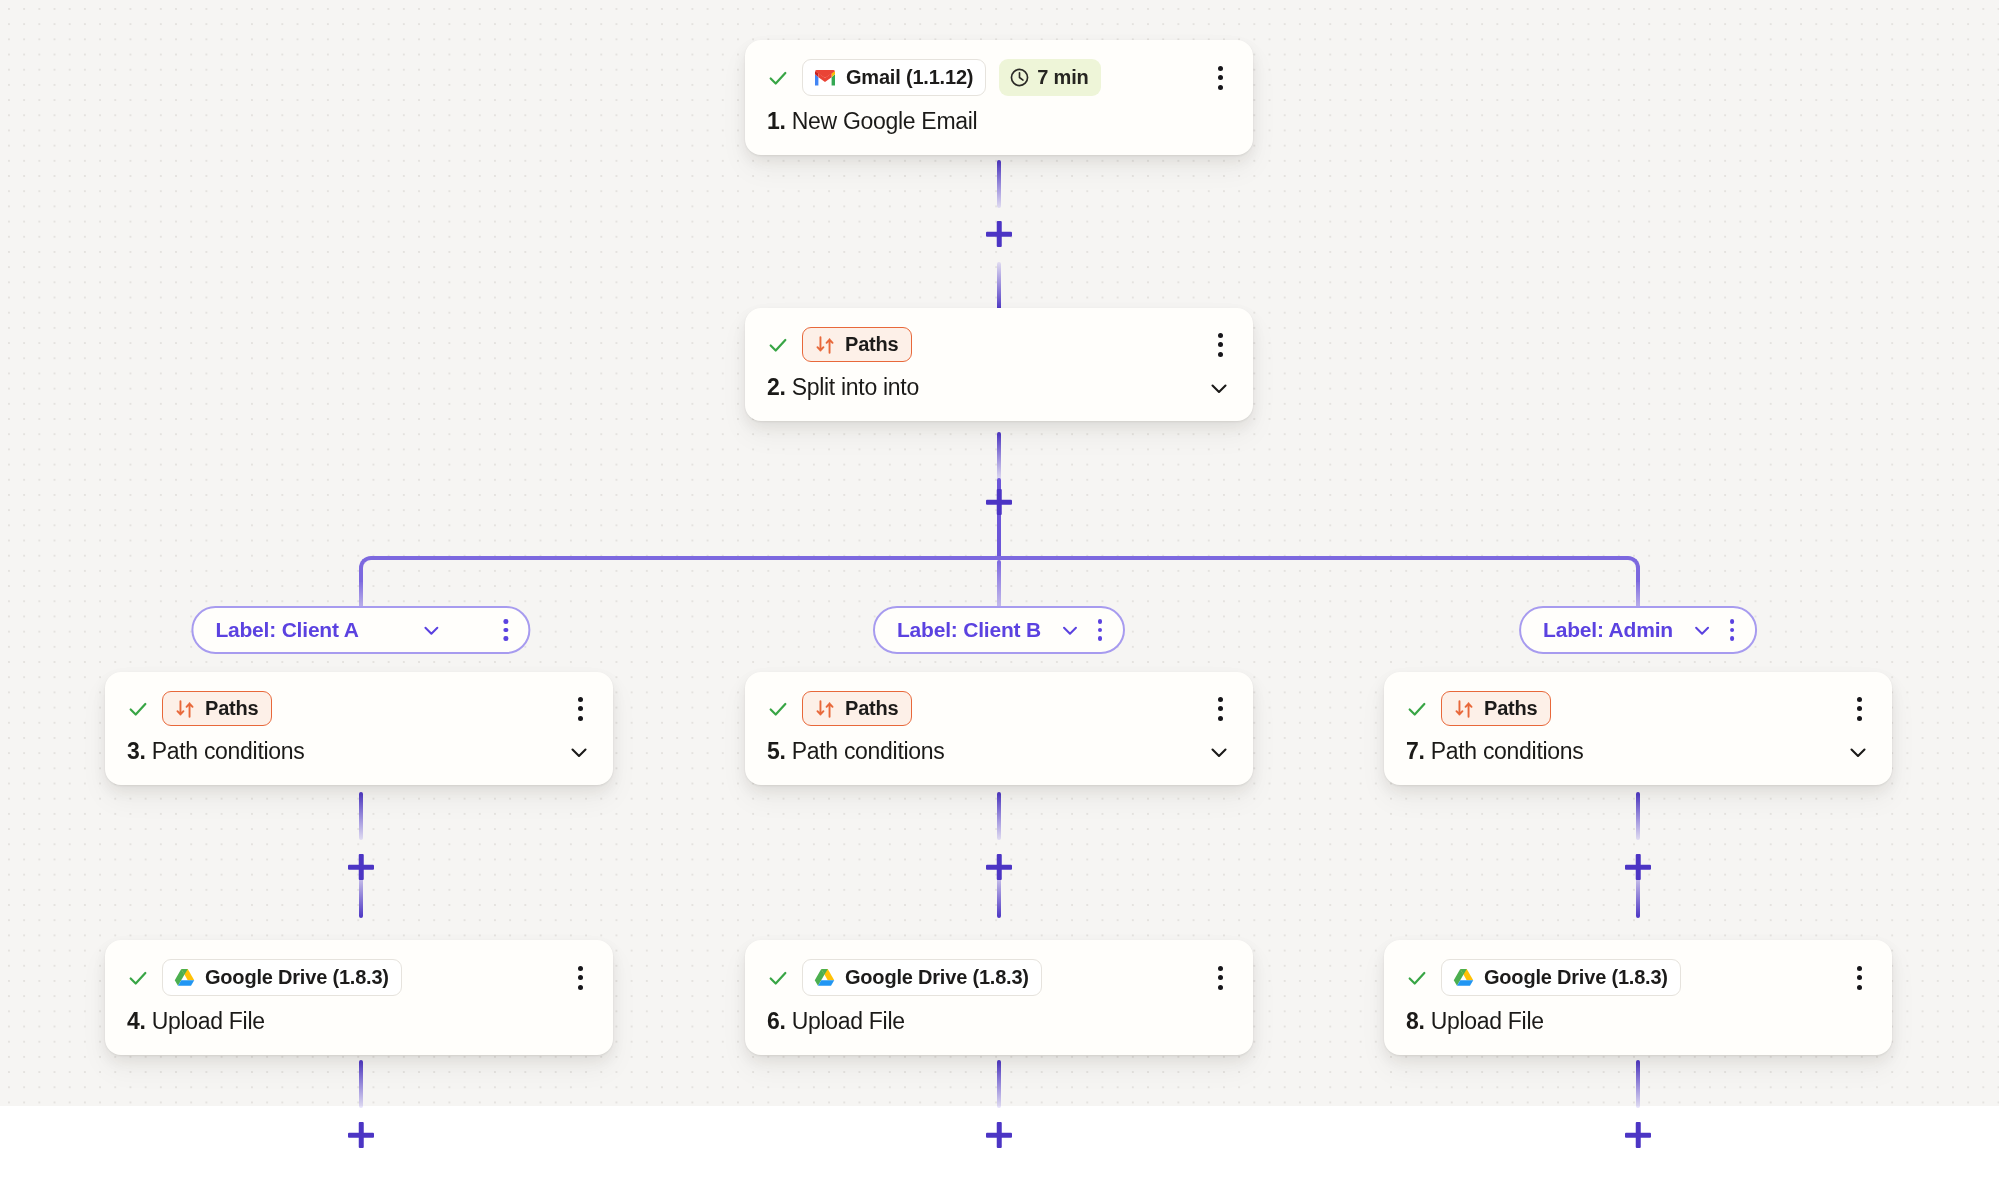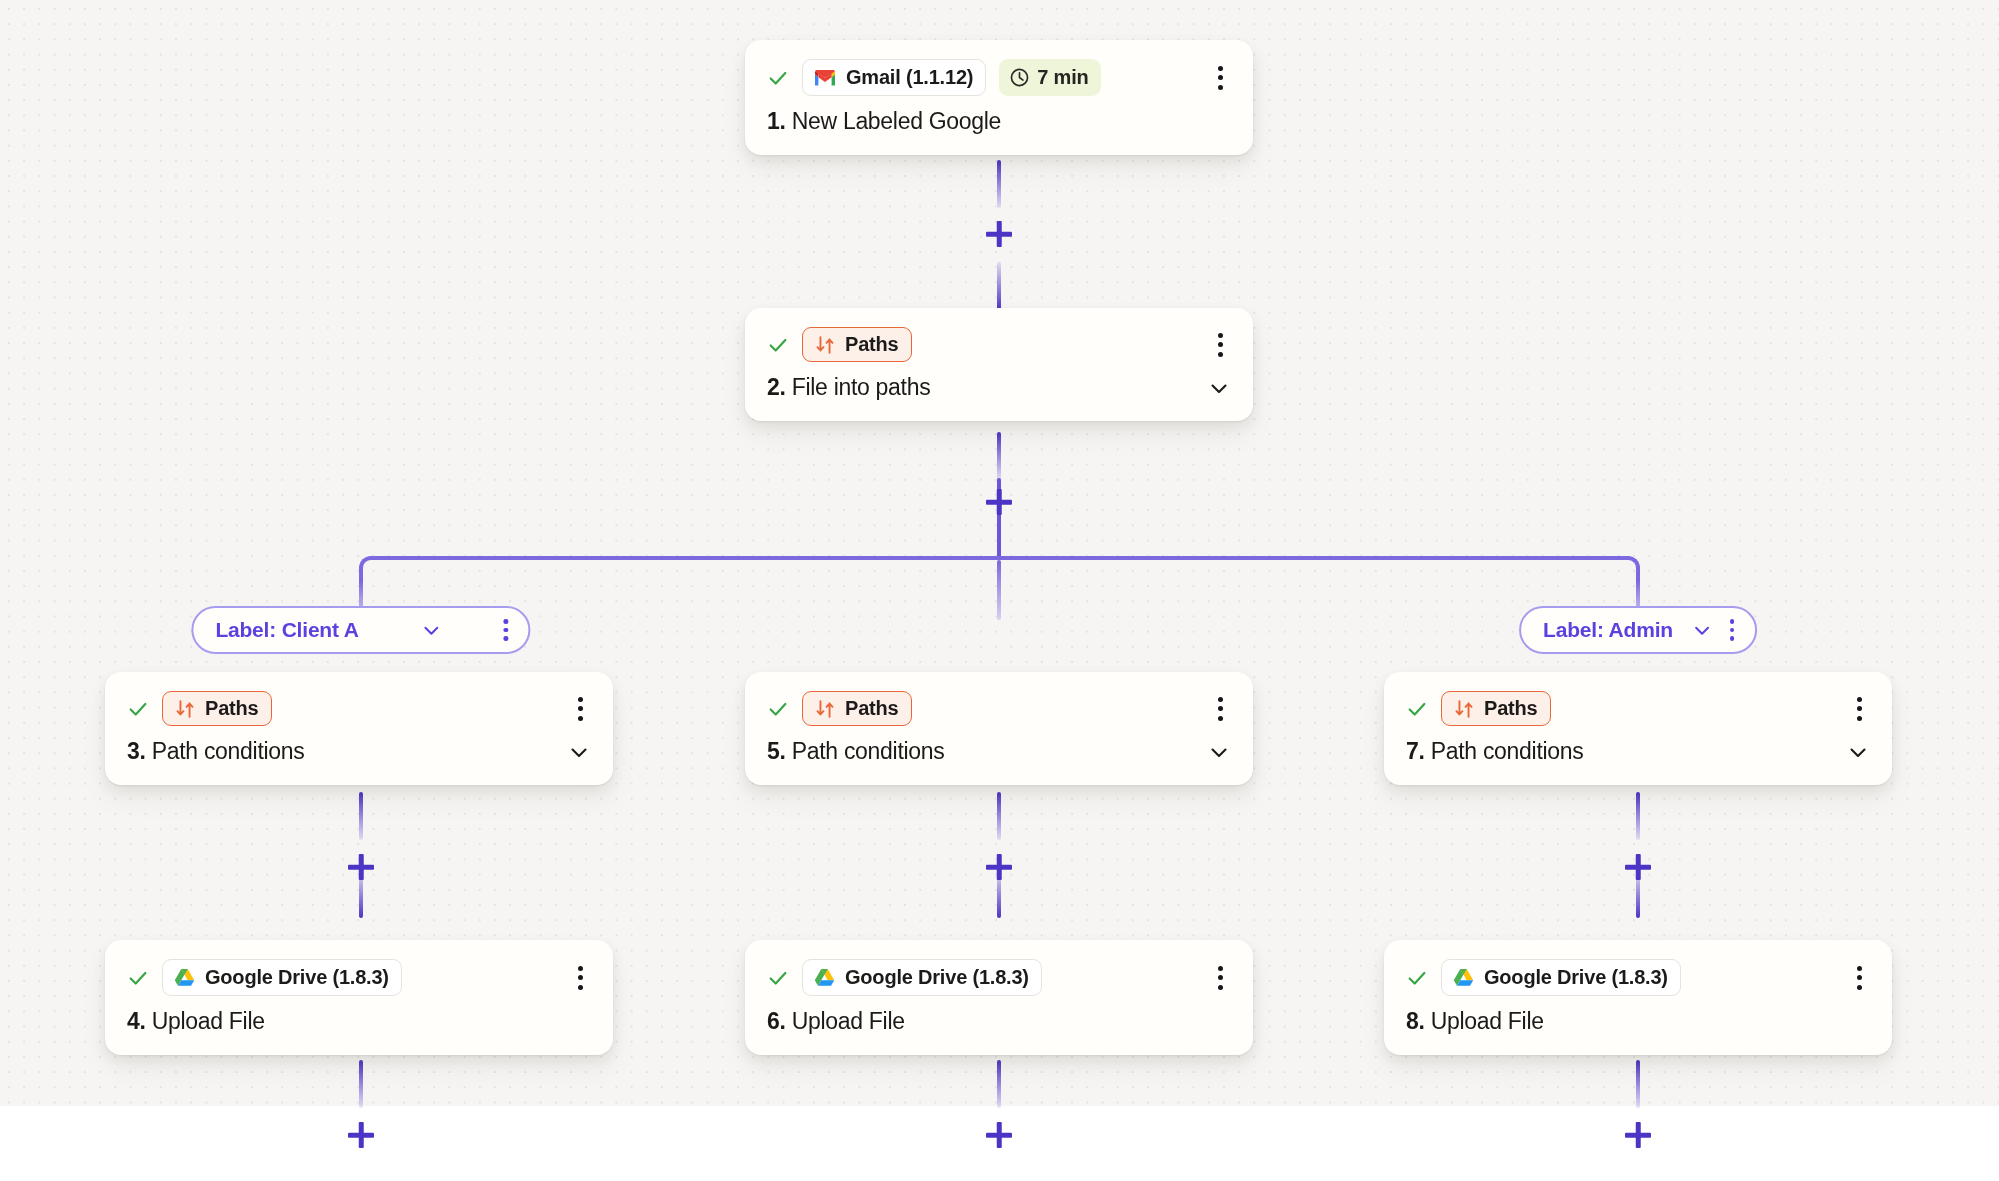--- a/index.html
+++ b/index.html
@@ -311,21 +311,21 @@
       </span>
       <span class="kebab">
           <i></i>
           <i></i>
           <i></i>
         </span>
     </div>
     <div class="card-bottom">
       <div class="card-title">
         <b>1.</b>
-        <span>New Labeled Google</span>
+        <span>New Google Email</span>
       </div>
     </div>
   </div>
 
   <div class="card" style="left:745px; top:308px; width:508px;">
     <div class="card-top">
       <svg class="check-icon" viewBox="0 0 24 24">
         <path d="M4 12.5 L9.5 18 L20 6.5" fill="none" stroke="#38a545" stroke-width="2.4" stroke-linecap="round" stroke-linejoin="round"></path>
       </svg>
       <span class="app-chip paths">
@@ -337,40 +337,51 @@
       </span>
       <span class="kebab">
           <i></i>
           <i></i>
           <i></i>
         </span>
     </div>
     <div class="card-bottom">
       <div class="card-title">
         <b>2.</b>
-        <span>File into paths</span>
+        <span>Split into into</span>
       </div>
       <svg class="chev" viewBox="0 0 24 24">
         <path d="M5.5 9.5 L12 16 L18.5 9.5" fill="none" stroke="#1b1a18" stroke-width="2.1" stroke-linecap="round" stroke-linejoin="round"></path>
       </svg>
     </div>
   </div>
 
   <div class="path-pill" style="left:361px; top:606px;gap:44px;">
     <span class="pill-label">Label: Client A</span>
     <svg class="pill-chev" viewBox="0 0 24 24">
       <path d="M5.5 9.5 L12 16 L18.5 9.5" fill="none" stroke="#5b42e0" stroke-width="2.2" stroke-linecap="round" stroke-linejoin="round"></path>
     </svg>
     <span class="pill-kebab">
         <i></i>
         <i></i>
         <i></i>
       </span>
   </div>
 
+  <div class="path-pill" style="left:999px; top:606px;">
+    <span class="pill-label">Label: Client B</span>
+    <svg class="pill-chev" viewBox="0 0 24 24">
+      <path d="M5.5 9.5 L12 16 L18.5 9.5" fill="none" stroke="#5b42e0" stroke-width="2.2" stroke-linecap="round" stroke-linejoin="round"></path>
+    </svg>
+    <span class="pill-kebab">
+        <i></i>
+        <i></i>
+        <i></i>
+      </span>
+  </div>
 
   <div class="path-pill" style="left:1638px; top:606px;">
     <span class="pill-label">Label: Admin</span>
     <svg class="pill-chev" viewBox="0 0 24 24">
       <path d="M5.5 9.5 L12 16 L18.5 9.5" fill="none" stroke="#5b42e0" stroke-width="2.2" stroke-linecap="round" stroke-linejoin="round"></path>
     </svg>
     <span class="pill-kebab">
         <i></i>
         <i></i>
         <i></i>

